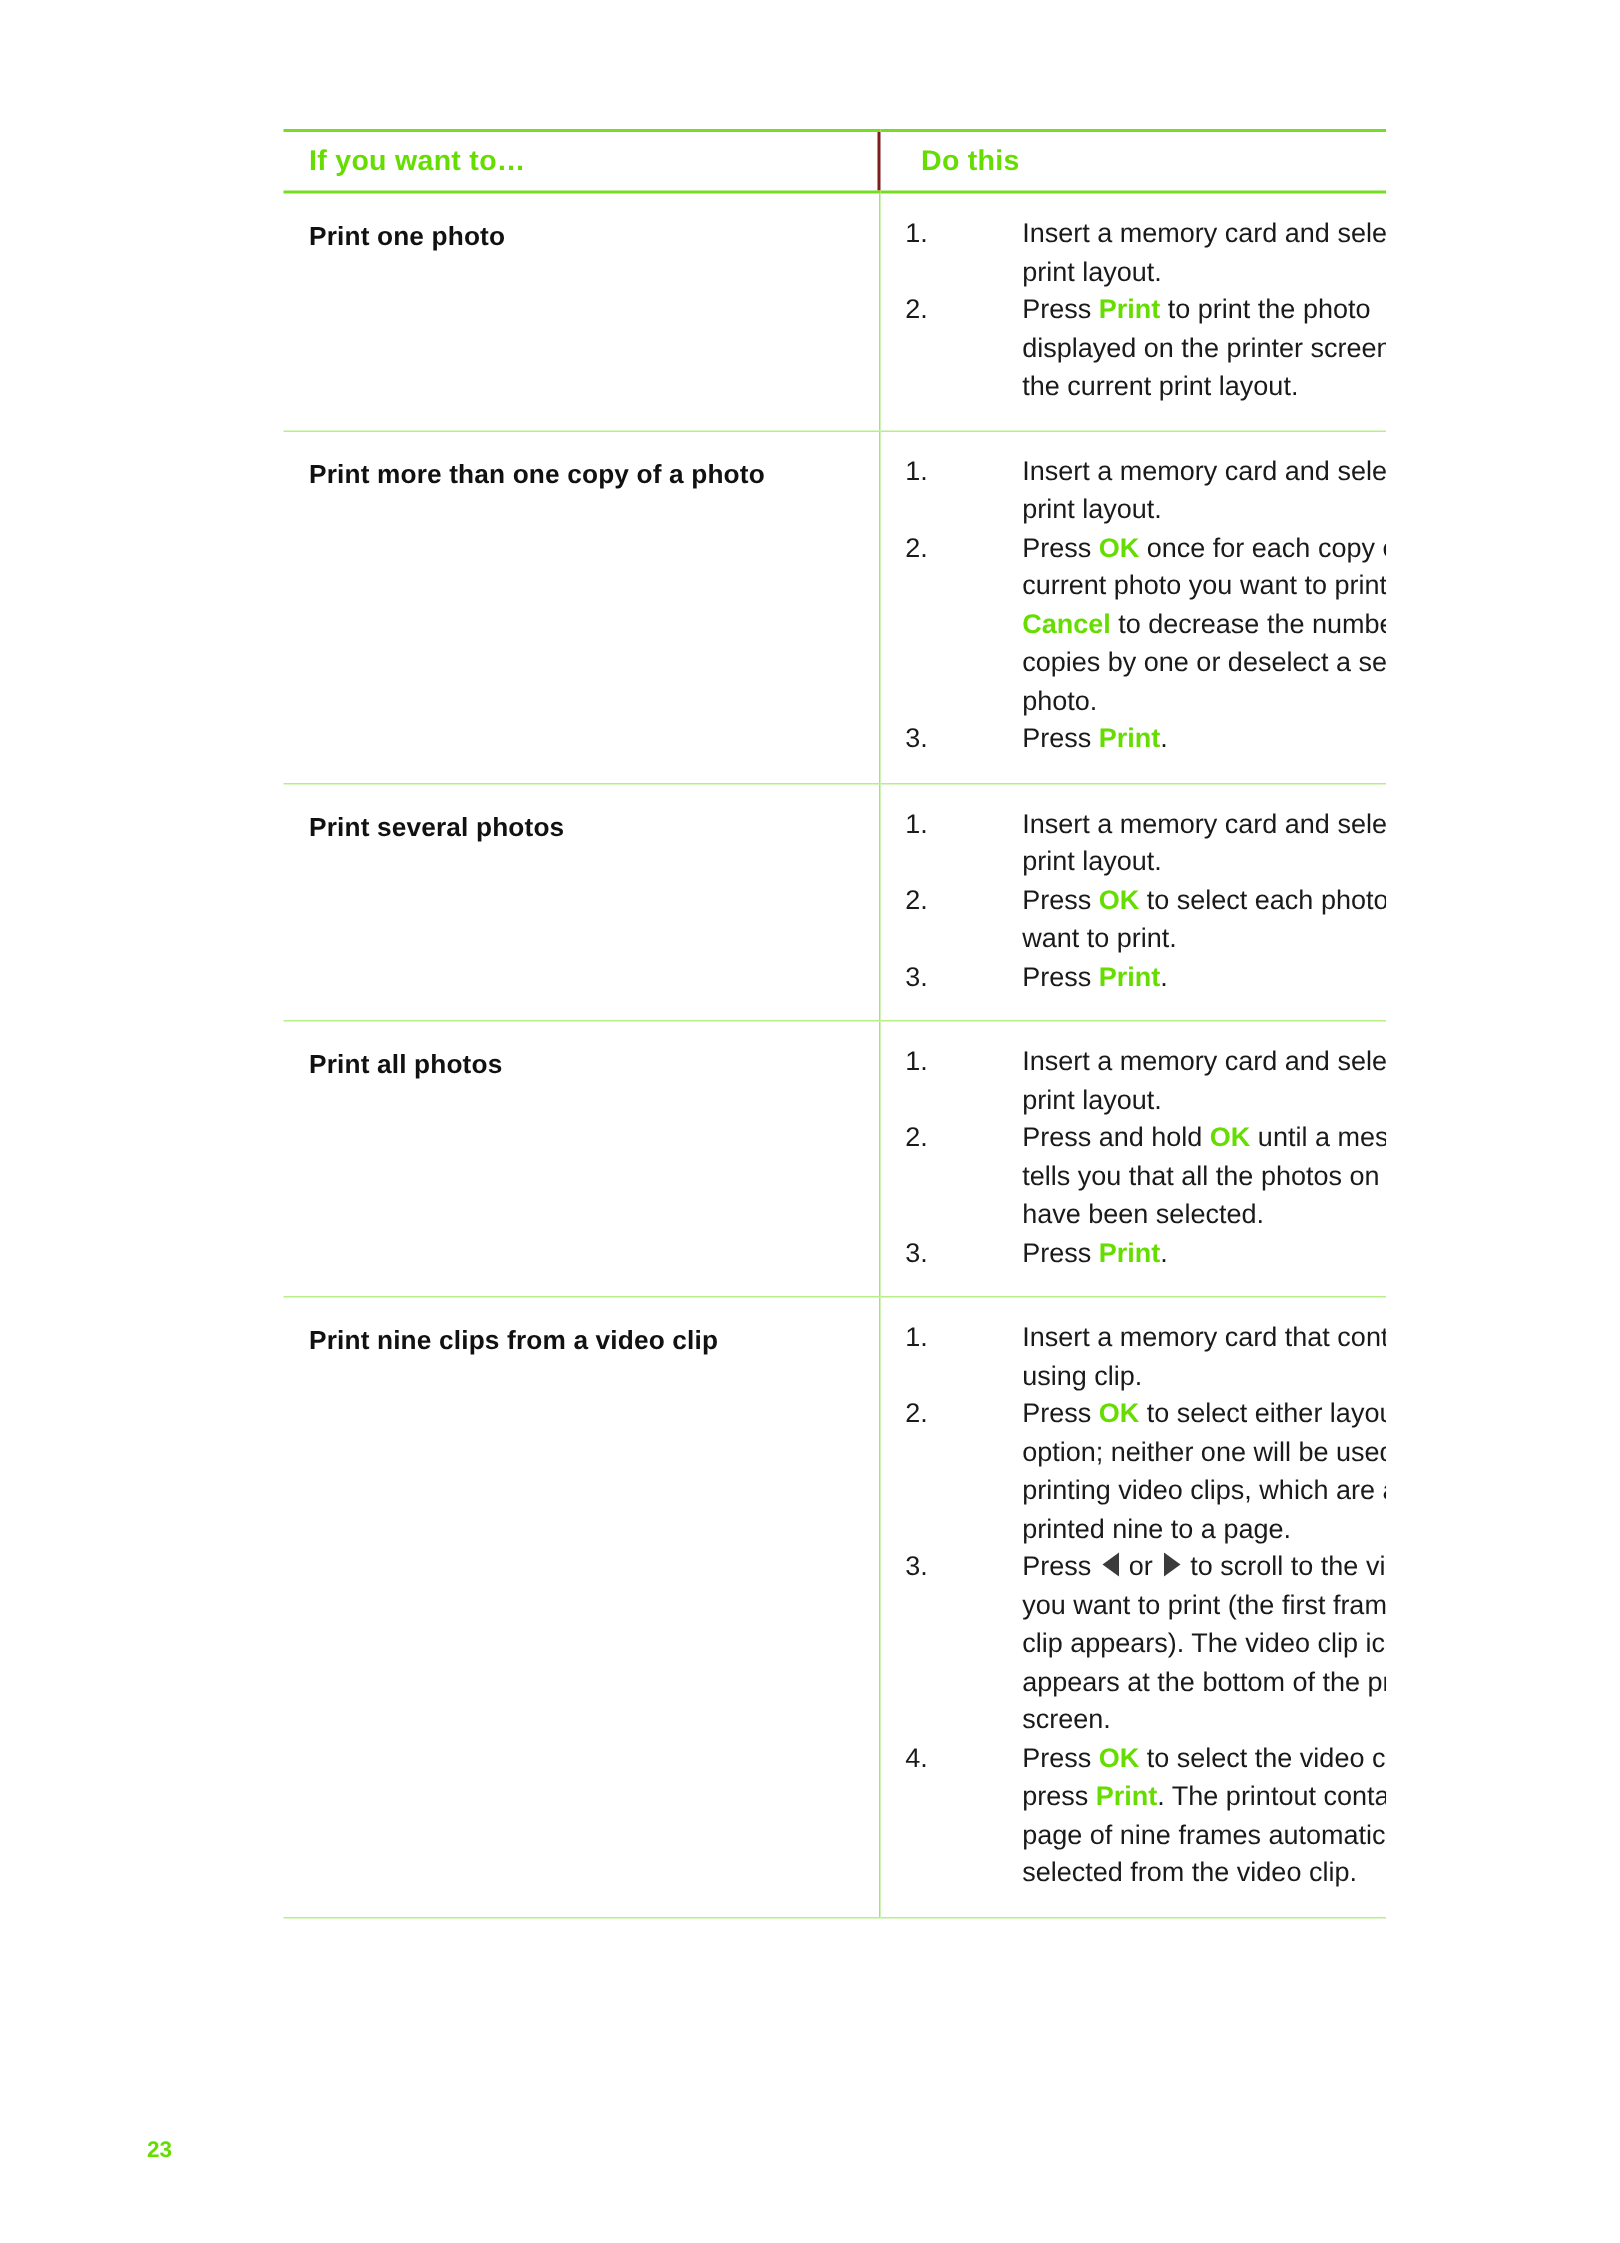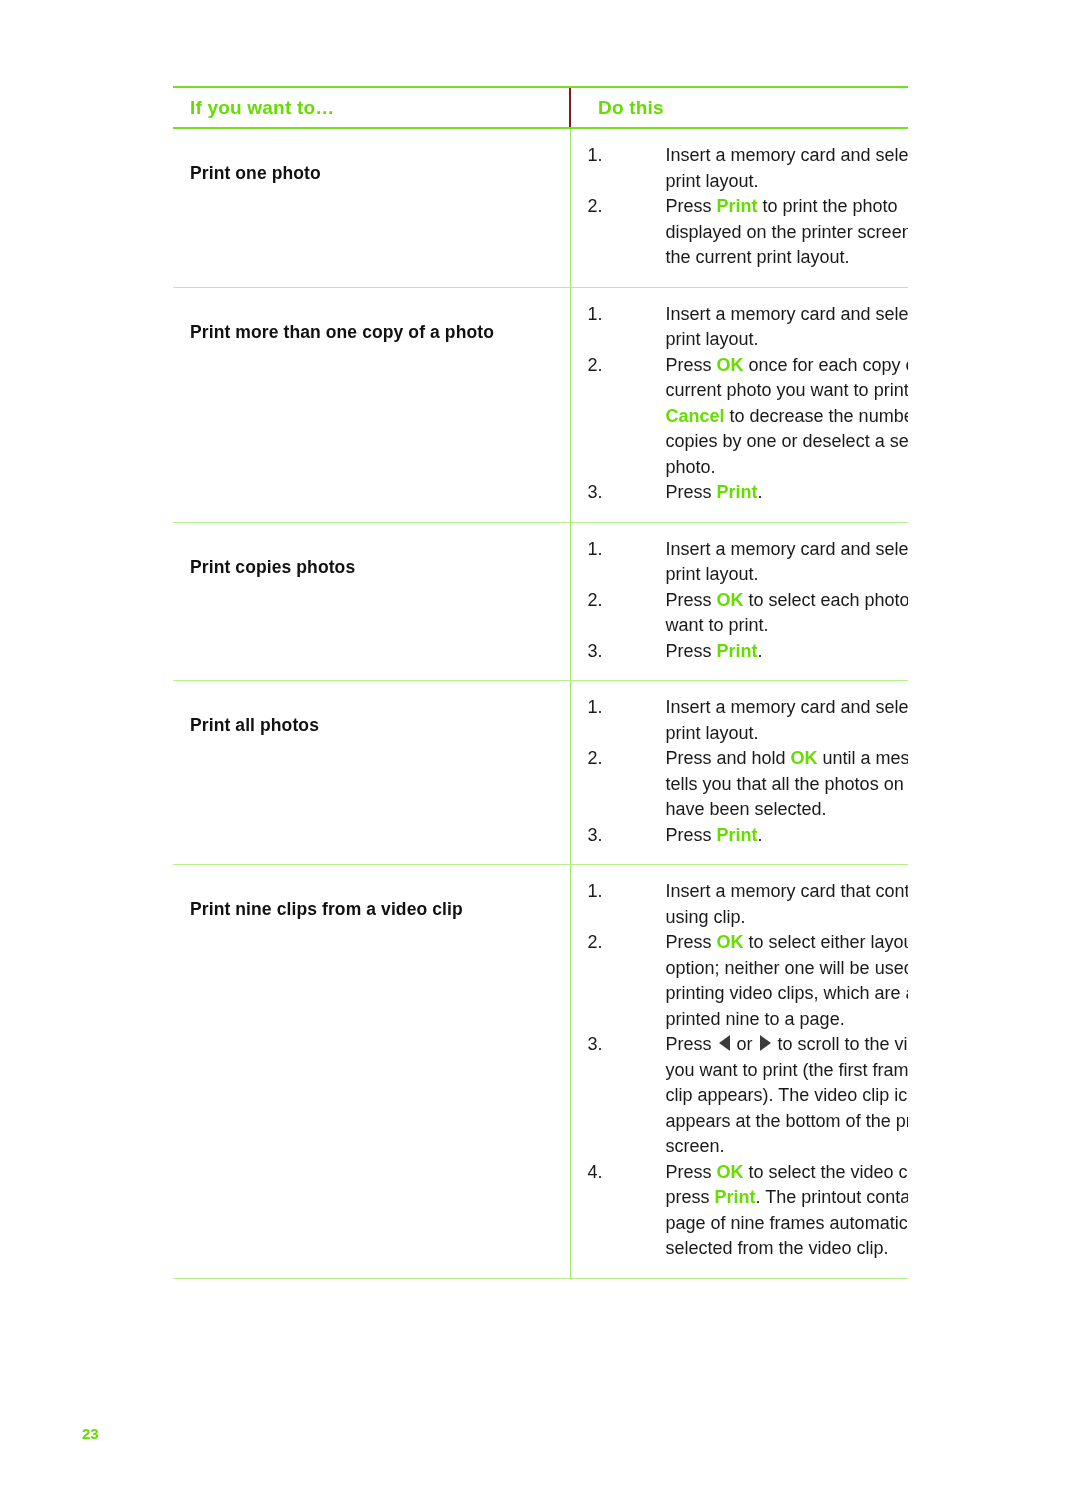--- a/index.html
+++ b/index.html
@@ -11,21 +11,21 @@
     width: 1080px;
     height: 1495px;
     position: relative;
     font-family: "Liberation Sans", sans-serif;
     color: #000000;
     -webkit-font-smoothing: antialiased;
   }
 
   .page {
     position: absolute;
-    left: 0; top: 0;
+    left: 16px; top: 0;
     width: 908px;
     height: 1495px;
     overflow: hidden;
   }
 
   
   .proc-table {
     position: absolute;
     left: 173px;
     top: 86px;
@@ -78,21 +78,21 @@
     padding-right: 4px;
   }
 
   .row-title {
     font-size: 17.5px;
     font-weight: bold;
     line-height: 25px;
     letter-spacing: .1px;
     color: #111111;
     display: block;
-    margin-top: 18px;
+    margin-top: 2px;
   }
 
   
   ol.steps {
     list-style: none;
     margin: 0;
     padding: 0;
     font-size: 18px;
     line-height: 25.5px;
     color: #1a1a1a;
@@ -211,21 +211,21 @@
               </li>
               <li>
                 <span class="num">3.</span>
                 <span class="txt">Press <span class="kw">Print</span>.</span>
               </li>
             </ol>
           </td>
         </tr>
         <tr class="body-row">
           <td class="left-cell">
-            <span class="row-title">Print copies photos</span>
+            <span class="row-title">Print several photos</span>
           </td>
           <td class="right-cell">
             <ol class="steps">
               <li>
                 <span class="num">1.</span>
                 <span class="txt">Insert a memory card and select a print layout.</span>
               </li>
               <li>
                 <span class="num">2.</span>
                 <span class="txt">Press <span class="kw">OK</span> to select each photo you want to print.</span>

